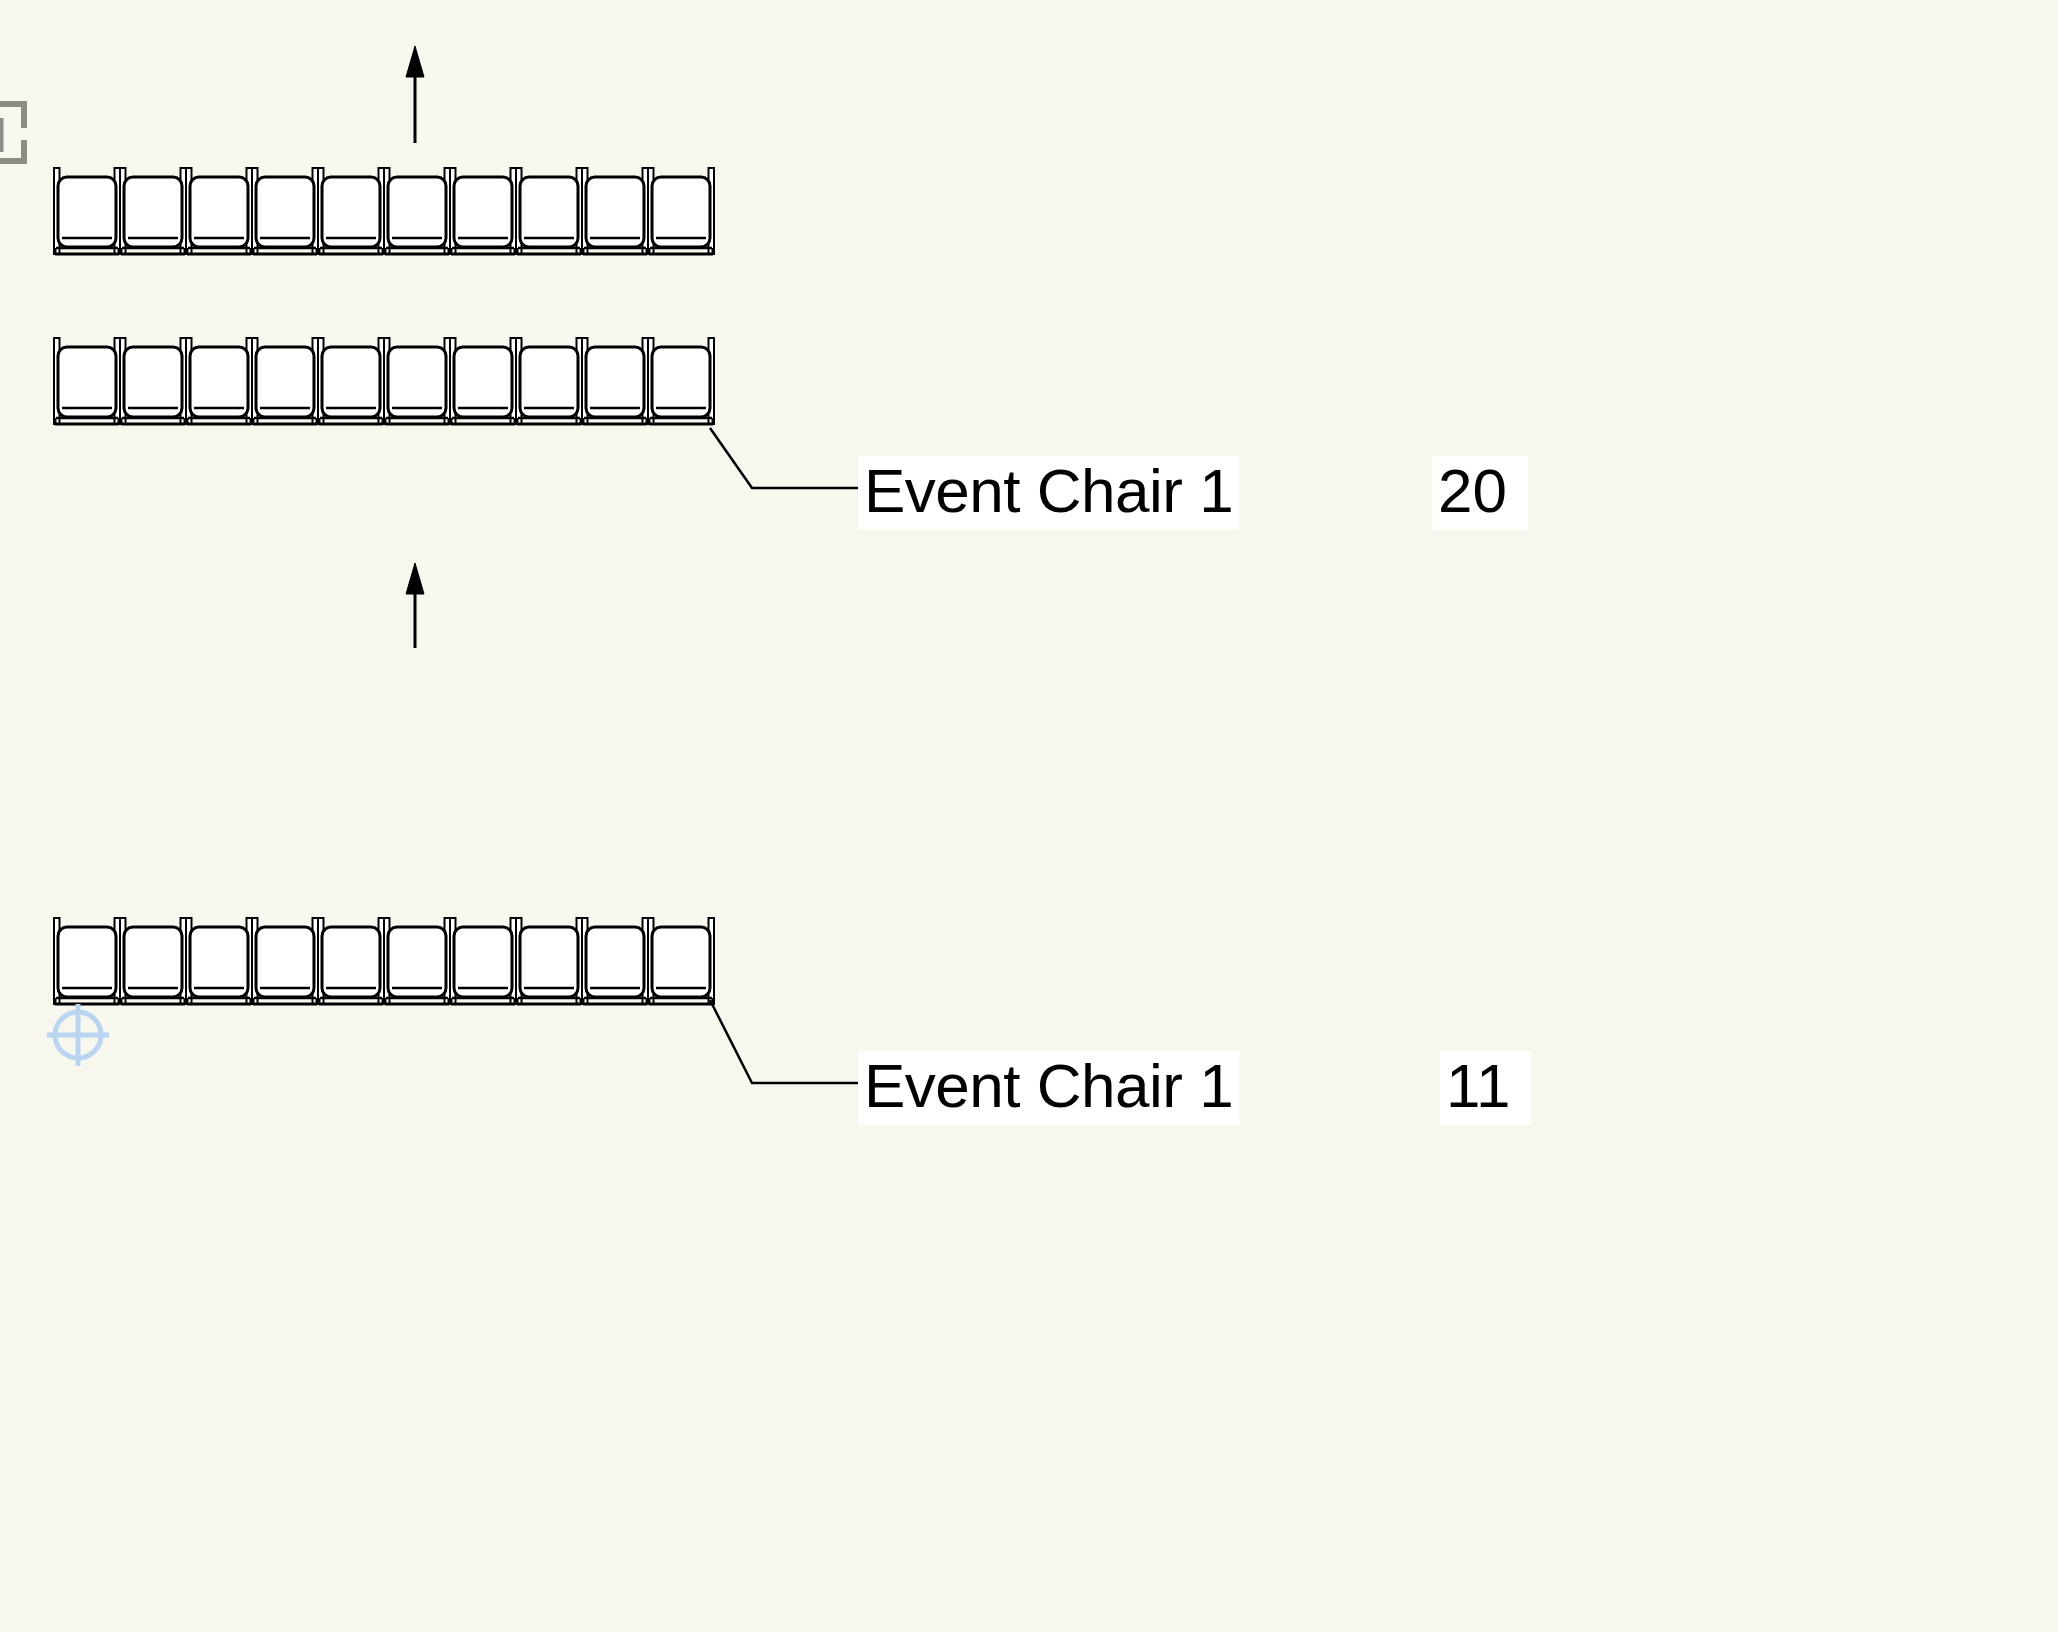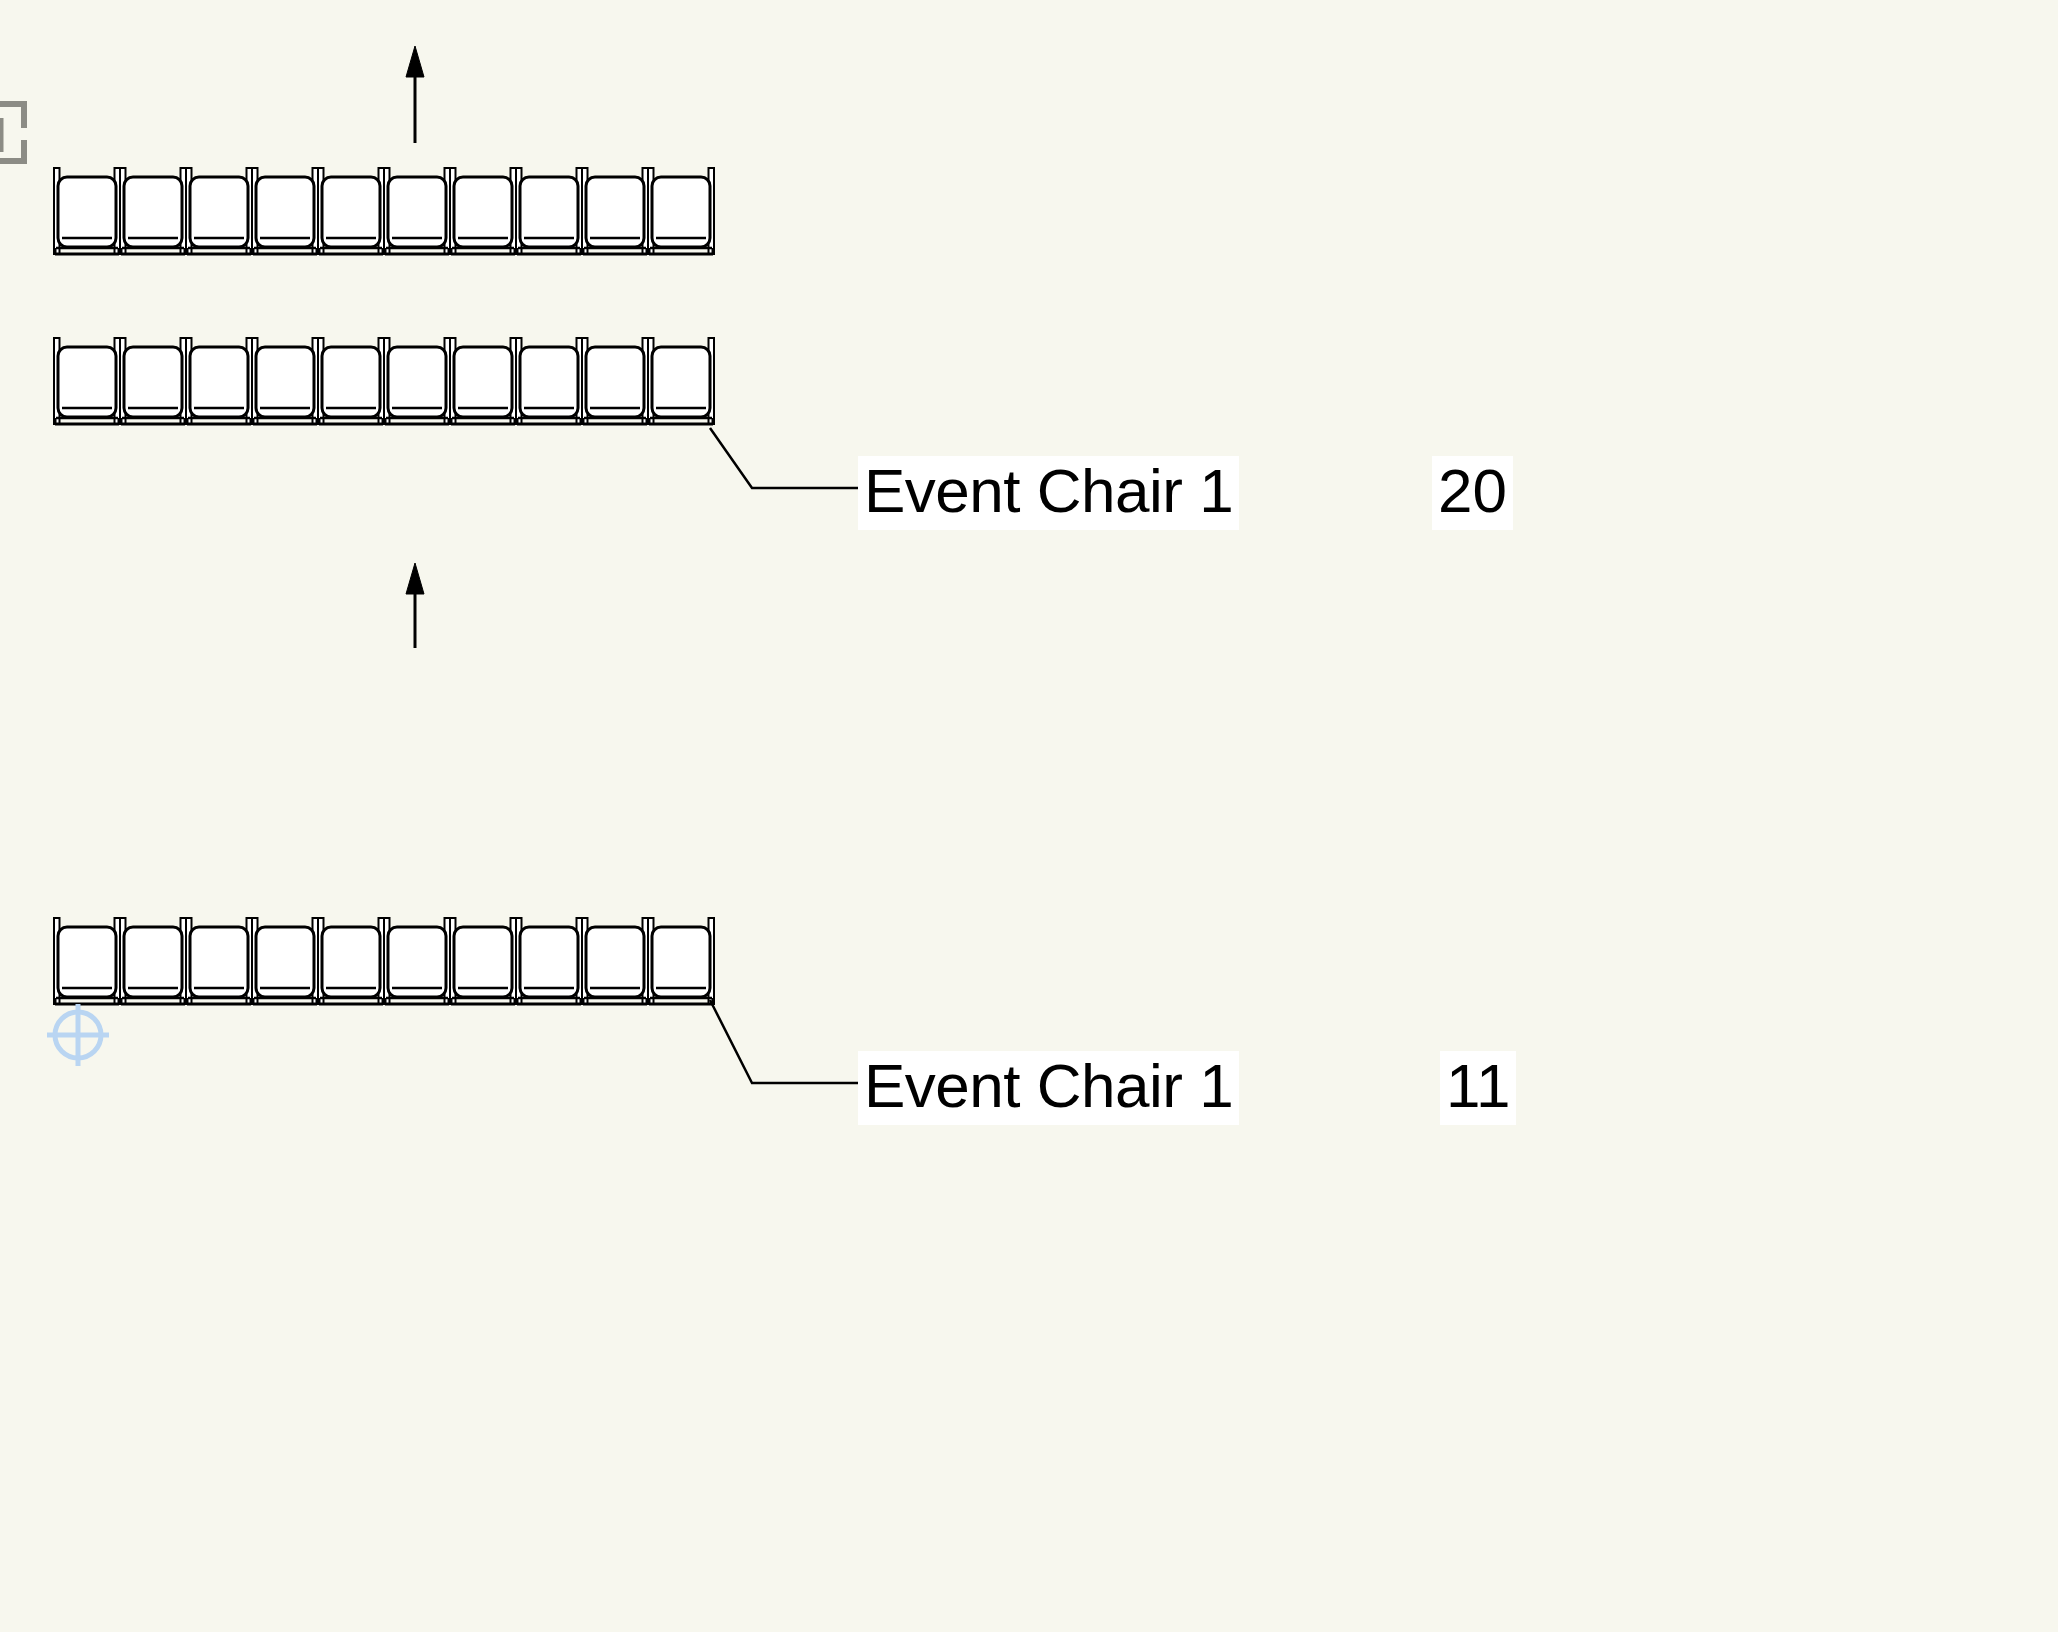--- a/index.html
+++ b/index.html
@@ -45,21 +45,21 @@
   }
   .tag-name {
     background: #ffffff;
     font-size: 62px;
     letter-spacing: -0.5px;
     padding: 4px 6px 8px 6px;
   }
   .tag-count {
     background: #ffffff;
     font-size: 62px;
-    padding: 4px 6px 8px 6px;
+    padding: 4px 21px 8px 6px;
   }
 </style>
 </head>
 <body>
 
 <div id="canvas-root">
 
   <svg id="plan-svg" viewBox="0 0 2058 1632" xmlns="http://www.w3.org/2000/svg">
 
     <rect id="bg-rect" x="0" y="0" width="2058" height="1632" fill="#f7f7ee"></rect>

